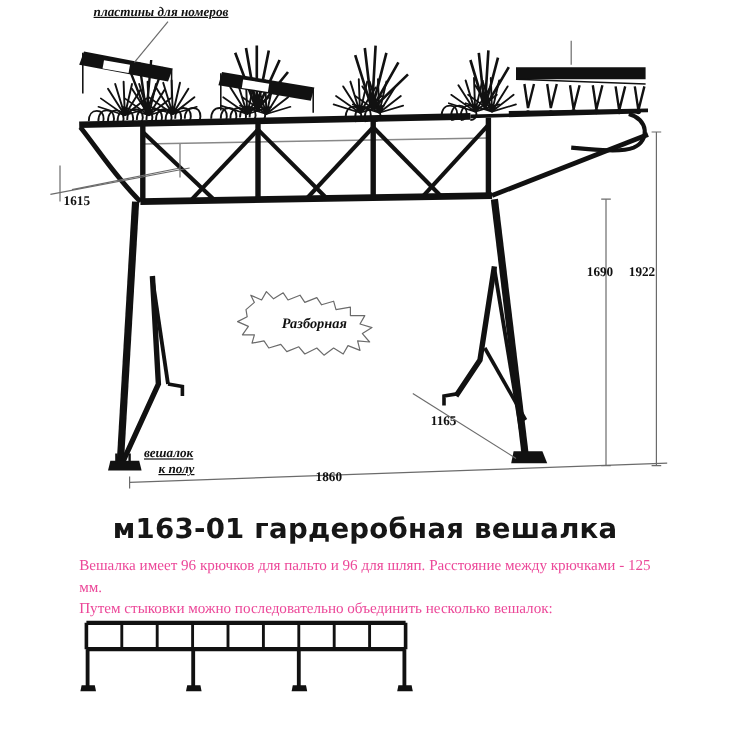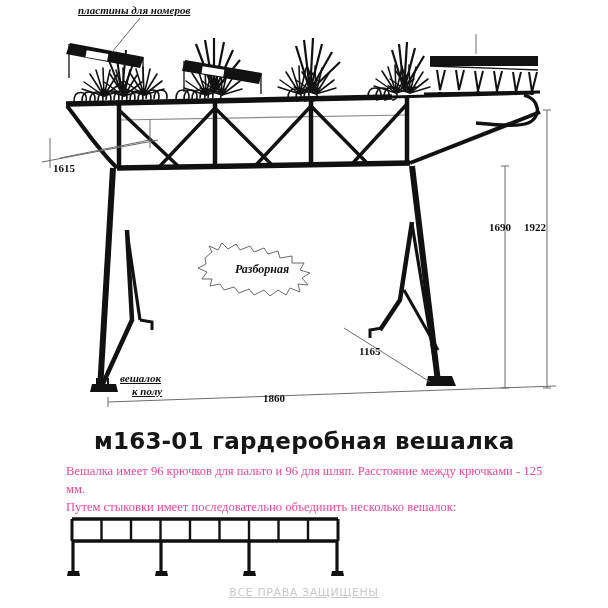--- a/index.html
+++ b/index.html
@@ -384,18 +384,17 @@
   <div class="dim-num" style="left:359px; top:345px;">1165</div>
 
   <div class="dim-num" style="left:263px; top:392px;">1860</div>
 
   <div id="badge-text">Разборная</div>
 
   <div id="title">м163-01 гардеробная вешалка</div>
 
   <div id="desc">
     <p>Вешалка имеет 96 крючков для пальто и 96 для шляп. Расстояние между крючками - 125 мм.</p>
-    <p>Путем стыковки имеет последовательно объединить несколько вешалок:</p>
+    <p>Путем стыковки можно последовательно объединить несколько вешалок:</p>
   </div>
 
-  <div id="footer-note">ВСЕ ПРАВА ЗАЩИЩЕНЫ</div>
 
 </div>
 
 </body></html>

